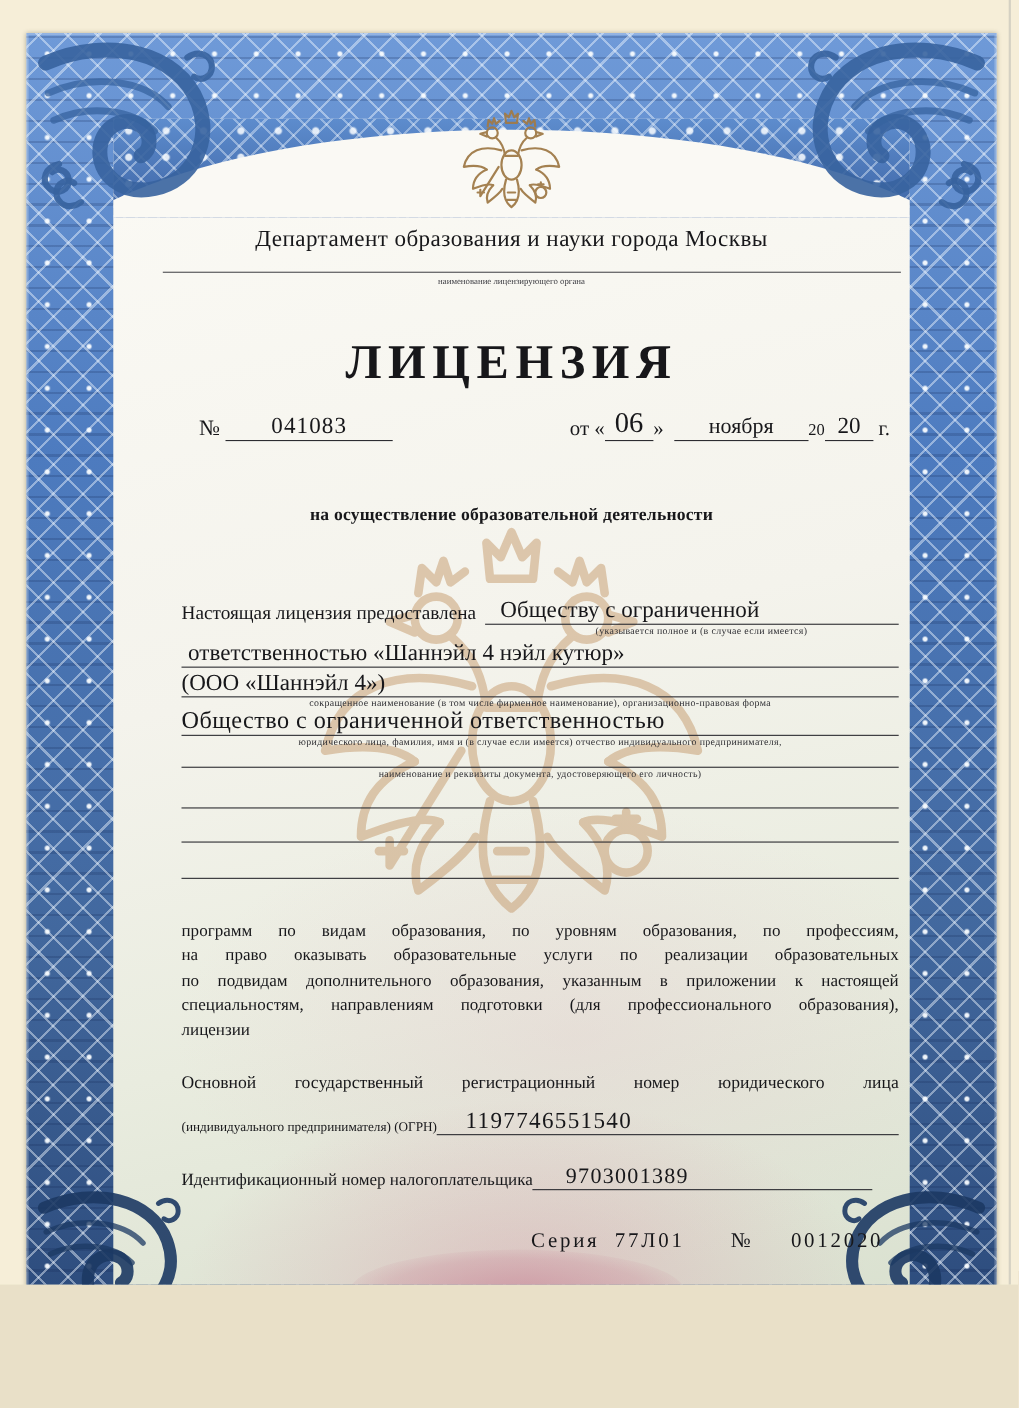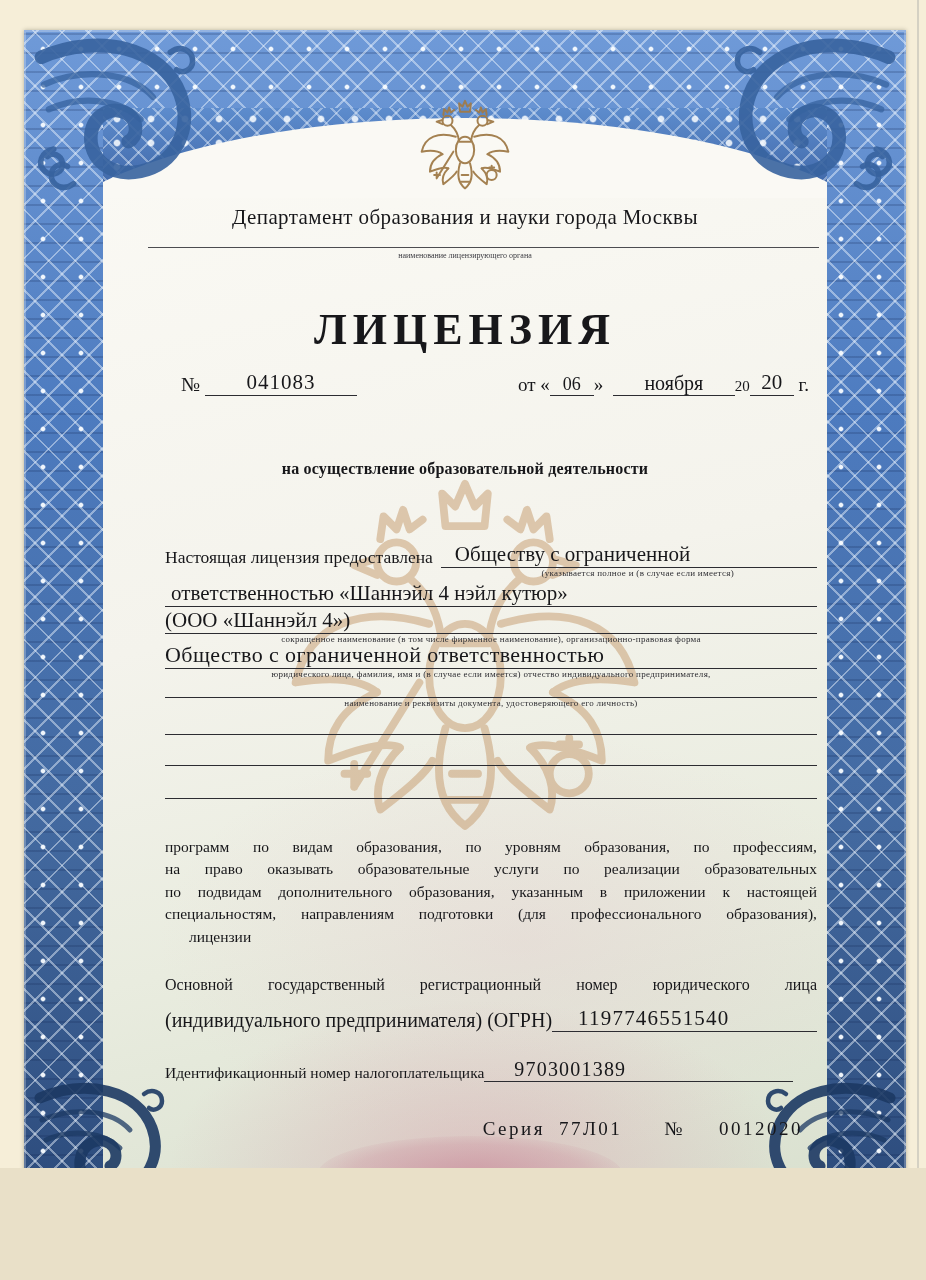--- a/index.html
+++ b/index.html
@@ -63,47 +63,47 @@
   .issuer { position:absolute; top:97px; left:0; width:100%; text-align:center; font-size:21px; letter-spacing:.4px; z-index:1; }
   .rule   { position:absolute; top:139px; left:45px; right:8px; border-top:1.6px solid #4c4c50; z-index:1; }
   .cap    { font-size:9px; color:#2e2e33; letter-spacing:.3px; }
   .issuer-cap { position:absolute; top:143px; left:0; width:100%; text-align:center; font-size:8px; color:#3a3a40; z-index:1; }
   .title  { position:absolute; top:196px; left:0; width:100%; text-align:center; font-size:44px; font-weight:700; letter-spacing:6px; z-index:1; }
 
   .num-row { position:absolute; top:262px; left:78px; right:18px; display:flex; align-items:flex-end; font-size:20px; z-index:1; }
   .fill    { border-bottom:1.7px solid #2c2c31; }
   .num-value { width:152px; text-align:center; font-size:21px; letter-spacing:1px; }
   .date-grp { margin-left:auto; display:flex; align-items:flex-end; font-size:19px; white-space:pre; }
-  .date-day { width:44px; text-align:center; font-size:18px; }
+  .date-day { width:44px; text-align:center; font-size:26px; }
   .date-month { width:122px; text-align:center; font-size:20px; }
   .date-year { width:44px; text-align:center; font-size:21px; }
   .date-century { font-size:15px; padding-bottom:1px; }
 
   .subtitle { position:absolute; top:352px; left:0; width:100%; text-align:center; font-size:16px; font-weight:600; letter-spacing:.2px; z-index:1; }
 
   .fields { position:absolute; top:432px; left:62px; right:10px; z-index:1; }
   .frow { display:flex; align-items:flex-end; }
   .frow .plain { font-size:17.5px; margin-right:8px; white-space:nowrap; }
   .frow .fill { flex:1; font-size:21px; padding-left:14px; white-space:nowrap; }
   .rA { height:28px; } .rB { height:26px; } .rC { height:27px; } .rD { height:23px; }
   .rD .fill { font-size:22px; letter-spacing:.4px; padding-left:0; }
   .capA { height:13px; margin-left:45%; text-align:center;font-family:Liberation Serif, serif; }
   .capC { height:12px; text-align:center; }
   .capD { height:13px; text-align:center; }
   .capE { height:12px; text-align:center; }
   .blank1 { height:16px; } .blank2 { height:25px; } .blank3 { height:31px; } .blank4 { height:33px; }
 
   .para { position:absolute; top:728px; left:62px; right:10px; font-size:15.5px; line-height:22.4px; z-index:1; }
   .para .jl { text-align:justify; text-align-last:justify; }
-  .para .ll { text-align:left;margin-left:24px; }
+  .para .ll { text-align:left; }
 
   .ogrn { position:absolute; top:868px; left:62px; right:10px; z-index:1; }
   .ogrn .l1 { font-size:16px; text-align:justify; text-align-last:justify; height:24px; }
   .ogrn .l2 { display:flex; align-items:flex-end; margin-top:6px; height:26px; }
-  .ogrn .l2 .plain { font-size:20px; white-space:nowrap; }
+  .ogrn .l2 .plain { font-size:12px; white-space:nowrap; }
   .ogrn .l2 .fill { flex:1; font-size:21px; letter-spacing:1.2px; padding-left:26px; }
 
   .inn-row { position:absolute; top:948px; left:62px; right:34px; display:flex; align-items:flex-end; height:26px; z-index:1; }
   .inn-row .plain { font-size:15.5px; white-space:nowrap; }
   .inn-row .fill { flex:1; font-size:20px; letter-spacing:1.2px; padding-left:30px; }
 
   .series-row { position:absolute; top:1010px; left:0; right:24px; display:flex; justify-content:flex-end; align-items:baseline; font-size:19px; letter-spacing:2.5px; z-index:1; }
   .series-row .sp1 { margin-left:14px; } .series-row .sp2 { margin-left:42px; } .series-row .sp3 { margin-left:34px; }
 
   .print-note { position:absolute; top:1235px; left:0; width:100%; text-align:center; font-size:7.5px; color:#3c3c42; letter-spacing:.2px;padding-left:40px; }

